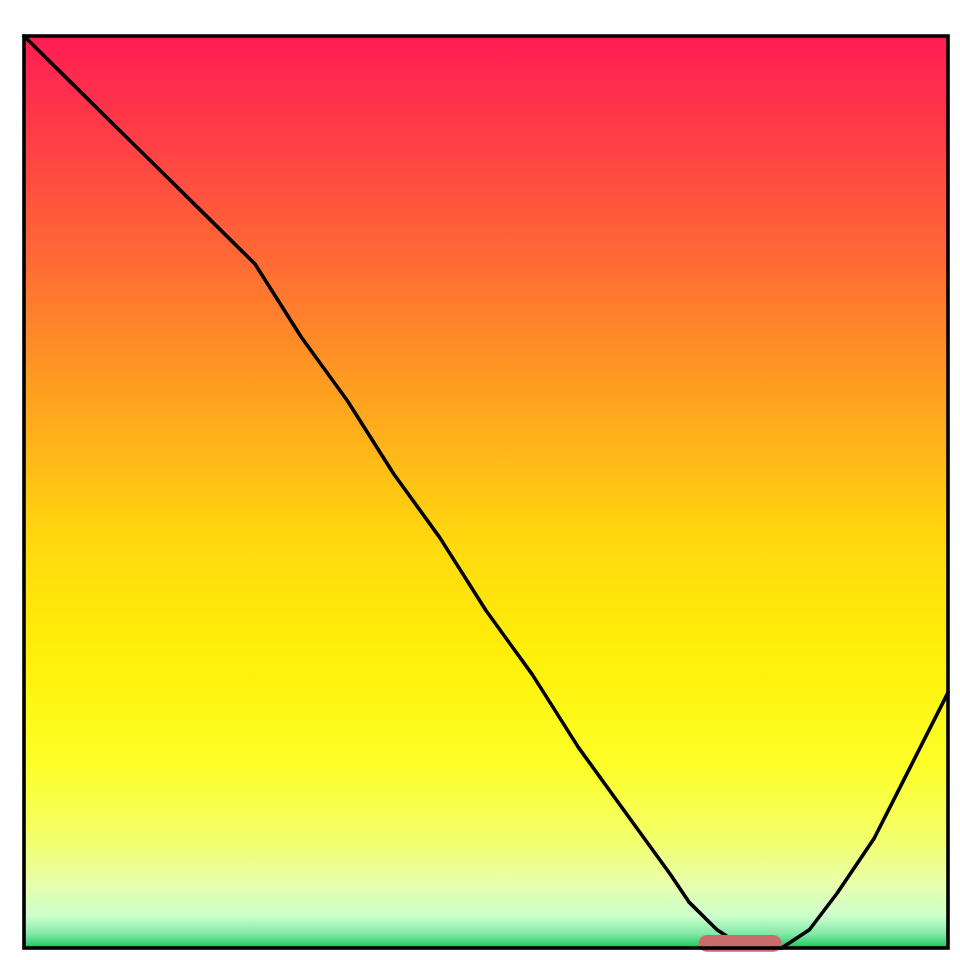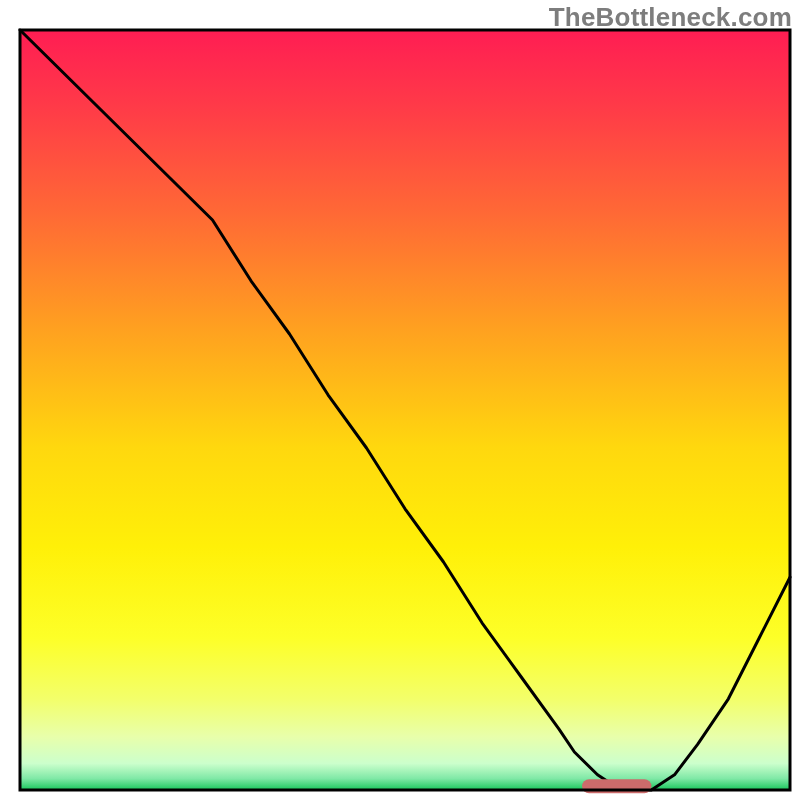--- a/index.html
+++ b/index.html
@@ -27,21 +27,20 @@
     z-index: 10;
   }
   svg {
     display: block;
   }
 </style>
 </head>
 <body>
 
 <div class="chart-container">
-  <div class="watermark">TheBottleneck.com</div>
   <svg id="chart-svg" width="800" height="800" viewBox="0 0 800 800">
     <defs>
       <linearGradient id="bg-grad" x1="0" y1="0" x2="0" y2="1">
           <stop offset="0%" stop-color="#ff1d53"></stop>
           <stop offset="10%" stop-color="#ff3a48"></stop>
           <stop offset="25%" stop-color="#ff6c34"></stop>
           <stop offset="40%" stop-color="#ffa31f"></stop>
           <stop offset="55.00000000000001%" stop-color="#ffd80e"></stop>
           <stop offset="68%" stop-color="#fff008"></stop>
           <stop offset="80%" stop-color="#fdff28"></stop>

